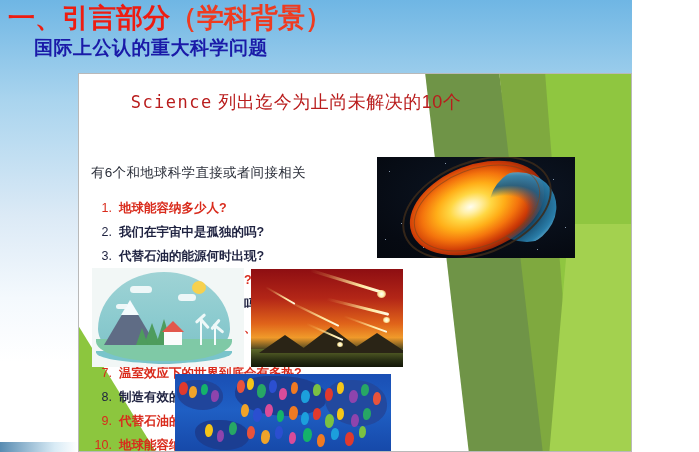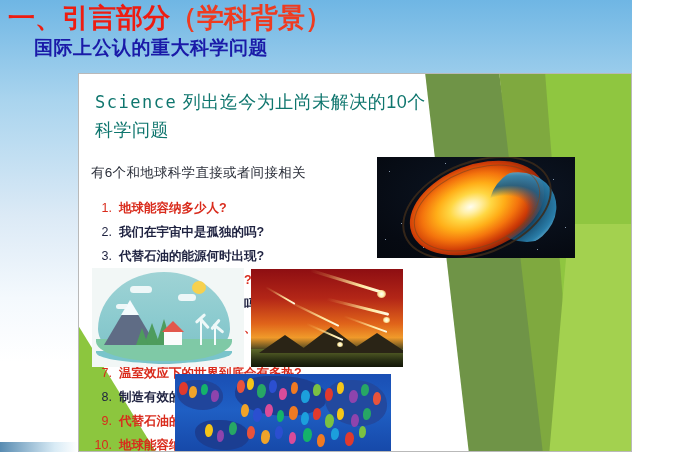--- a/index.html
+++ b/index.html
@@ -62,22 +62,23 @@
     clip-path: polygon(20px 0, 90px 0, 90px 232px, 0 232px);
   }
   #deco-green-corner {
     left: -1px; bottom: -1px; width: 80px; height: 205px;
     background: #8cc63e;
     clip-path: polygon(0 205px, 0 78px, 78px 205px);
   }
 
   
   #slide-heading {
-    position: absolute; left: 16px; top: 14px; width: 390px;
-    font-size: 18px; color: #0f766e; line-height: 28px;
+    position: absolute; left: 22px; top: 14px; width: 390px;
+    text-align: center;
+    font-size: 18px; color: #b91c1c; line-height: 28px;
     letter-spacing: 0.5px;
   }
   #slide-heading .sci {
     font-family: "DejaVu Sans Mono", "Liberation Mono", monospace;
     letter-spacing: 1.5px; font-size: 17px;
   }
 
   #slide-subheading {
     position: absolute; left: 12px; top: 90px;
     font-size: 13.5px; color: #2b2f3a; letter-spacing: 0.3px;
@@ -260,21 +261,20 @@
 
   <div class="deco" id="deco-green-dark"></div>
   <div class="deco" id="deco-green-mid"></div>
   <div class="deco" id="deco-green-bright"></div>
   <div class="deco" id="deco-green-light"></div>
   <div class="deco" id="deco-green-corner"></div>
 
   <div id="slide-heading">
     <span class="sci">Science</span>
     <span>列出迄今为止尚未解决的10个</span><br>
-    <span>科学问题</span>
   </div>
 
   <div id="slide-subheading">有6个和地球科学直接或者间接相关</div>
 
   <ul id="question-list">
     <li class="q-item q-red">
       <span class="q-num">1.</span>
       <span class="q-text">地球能容纳多少人?</span>
     </li>
     <li class="q-item q-dark">

